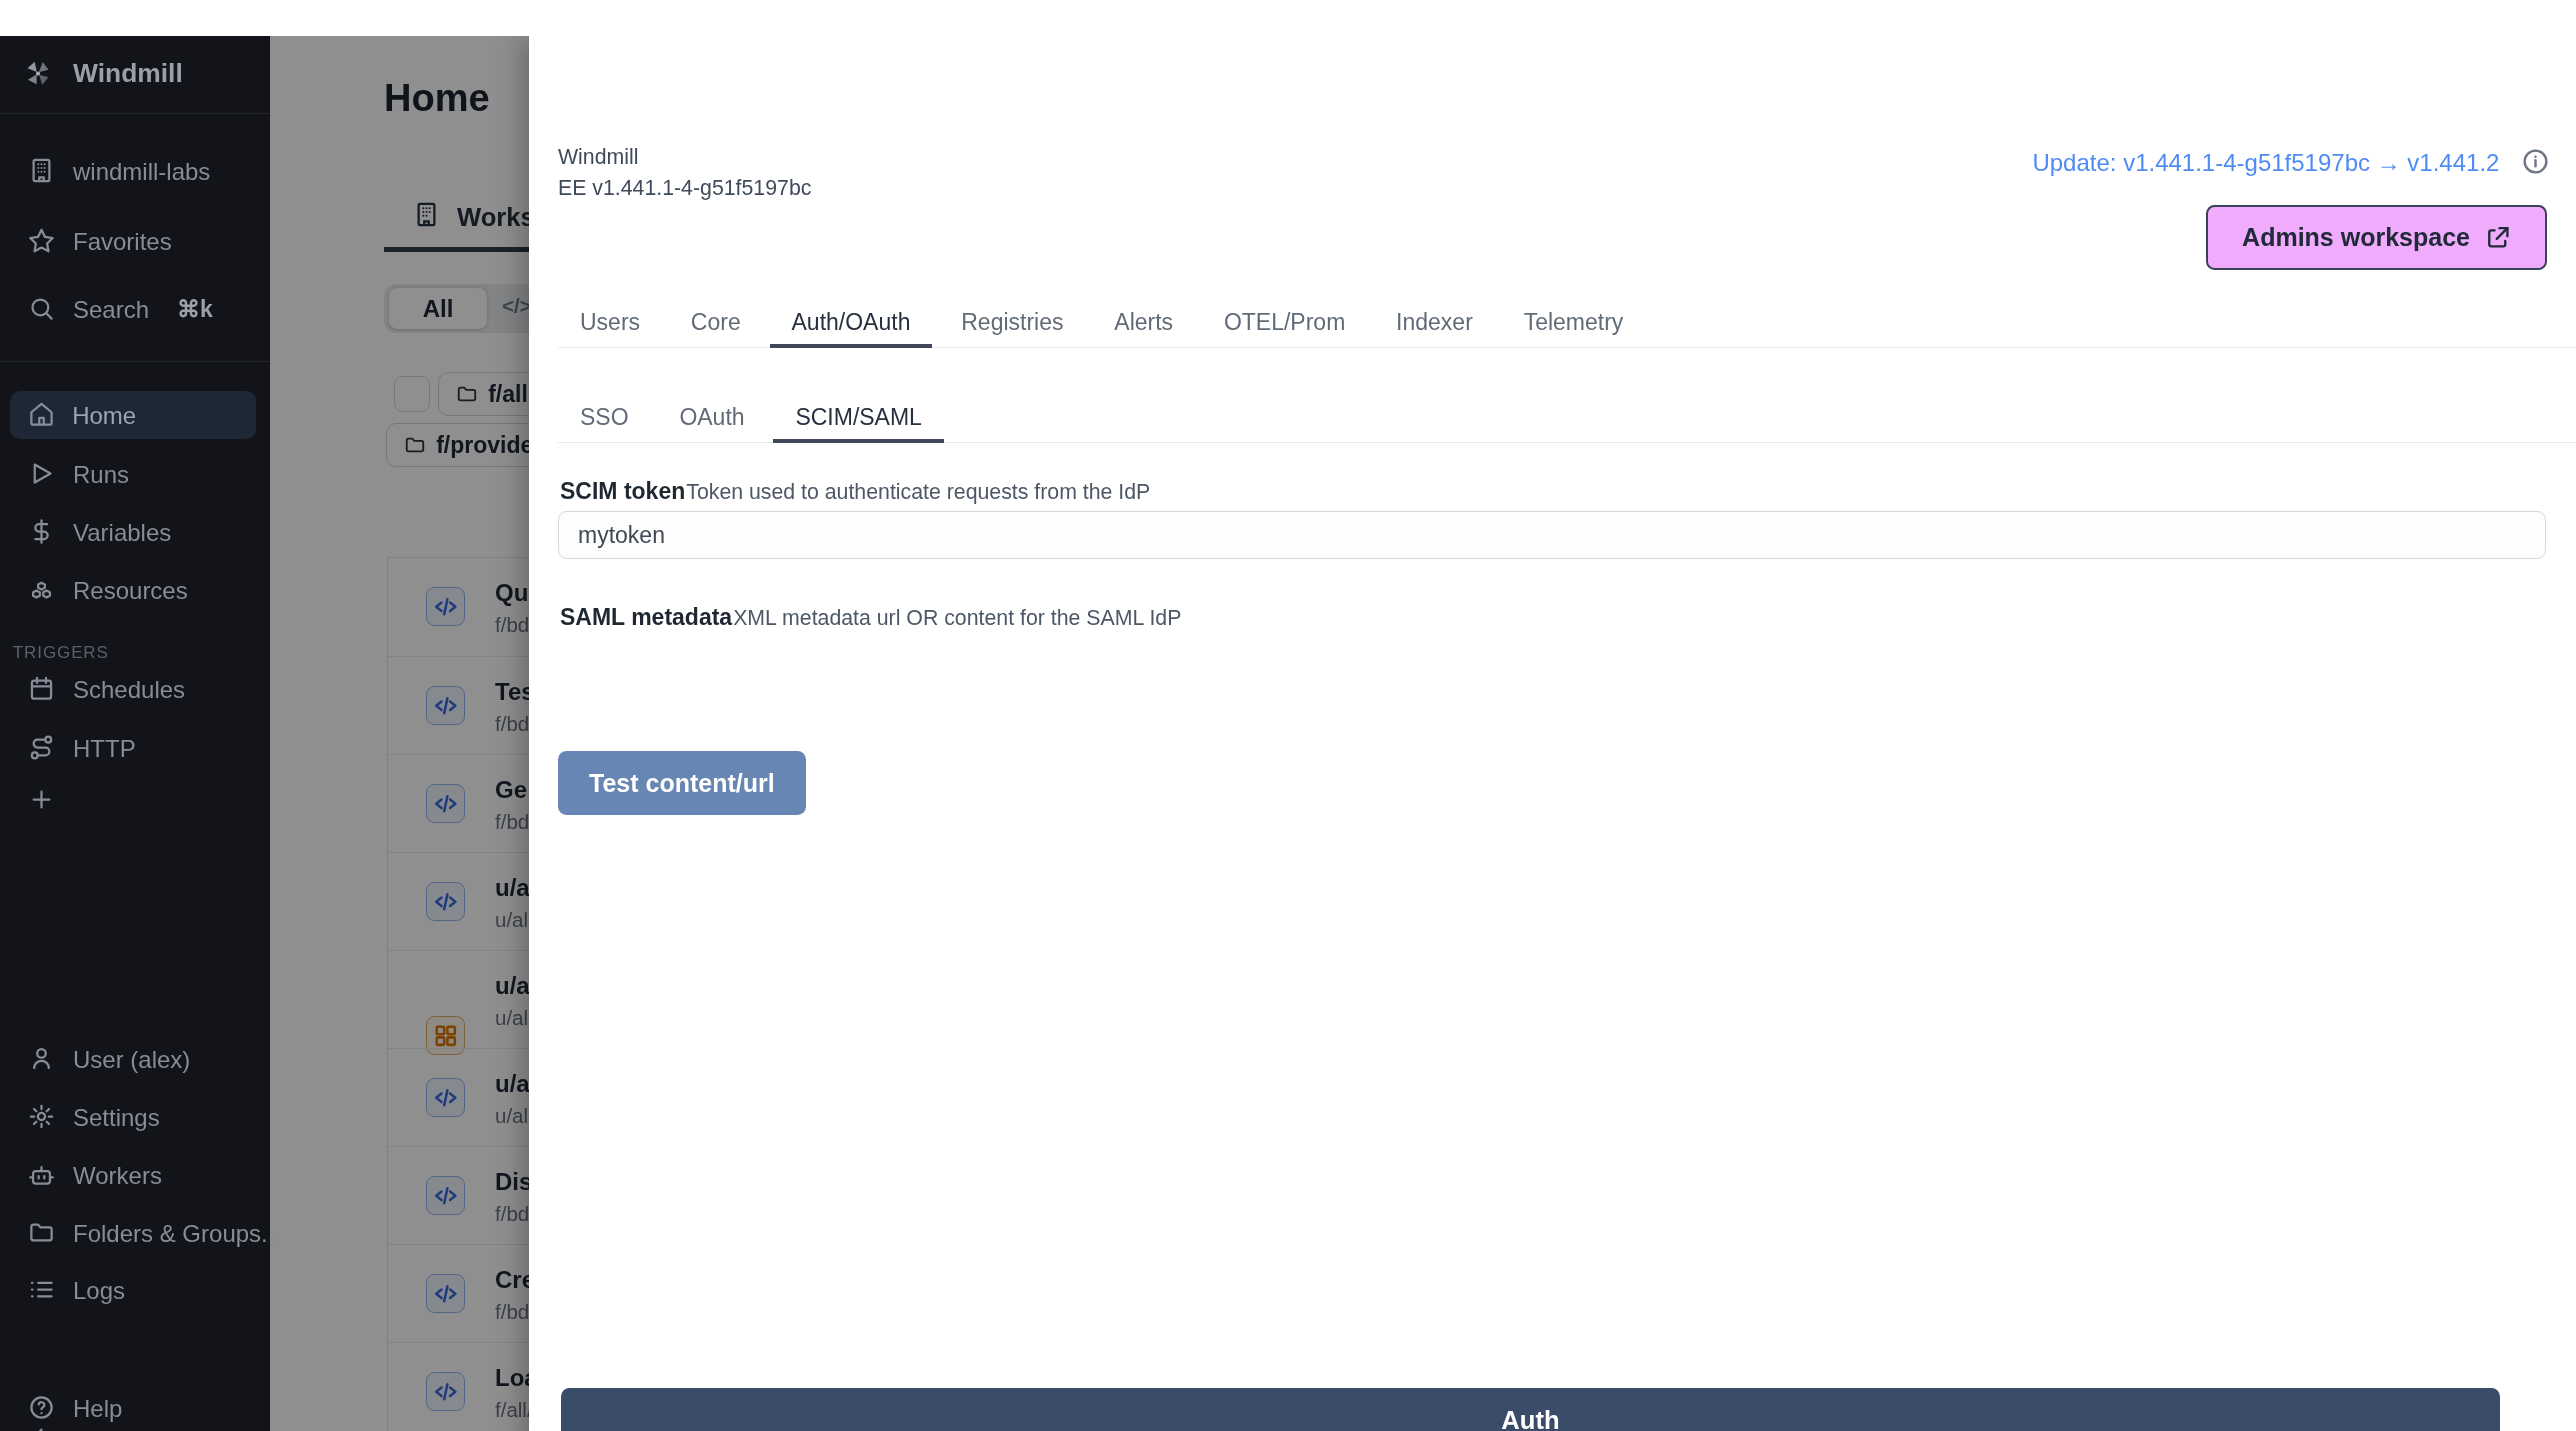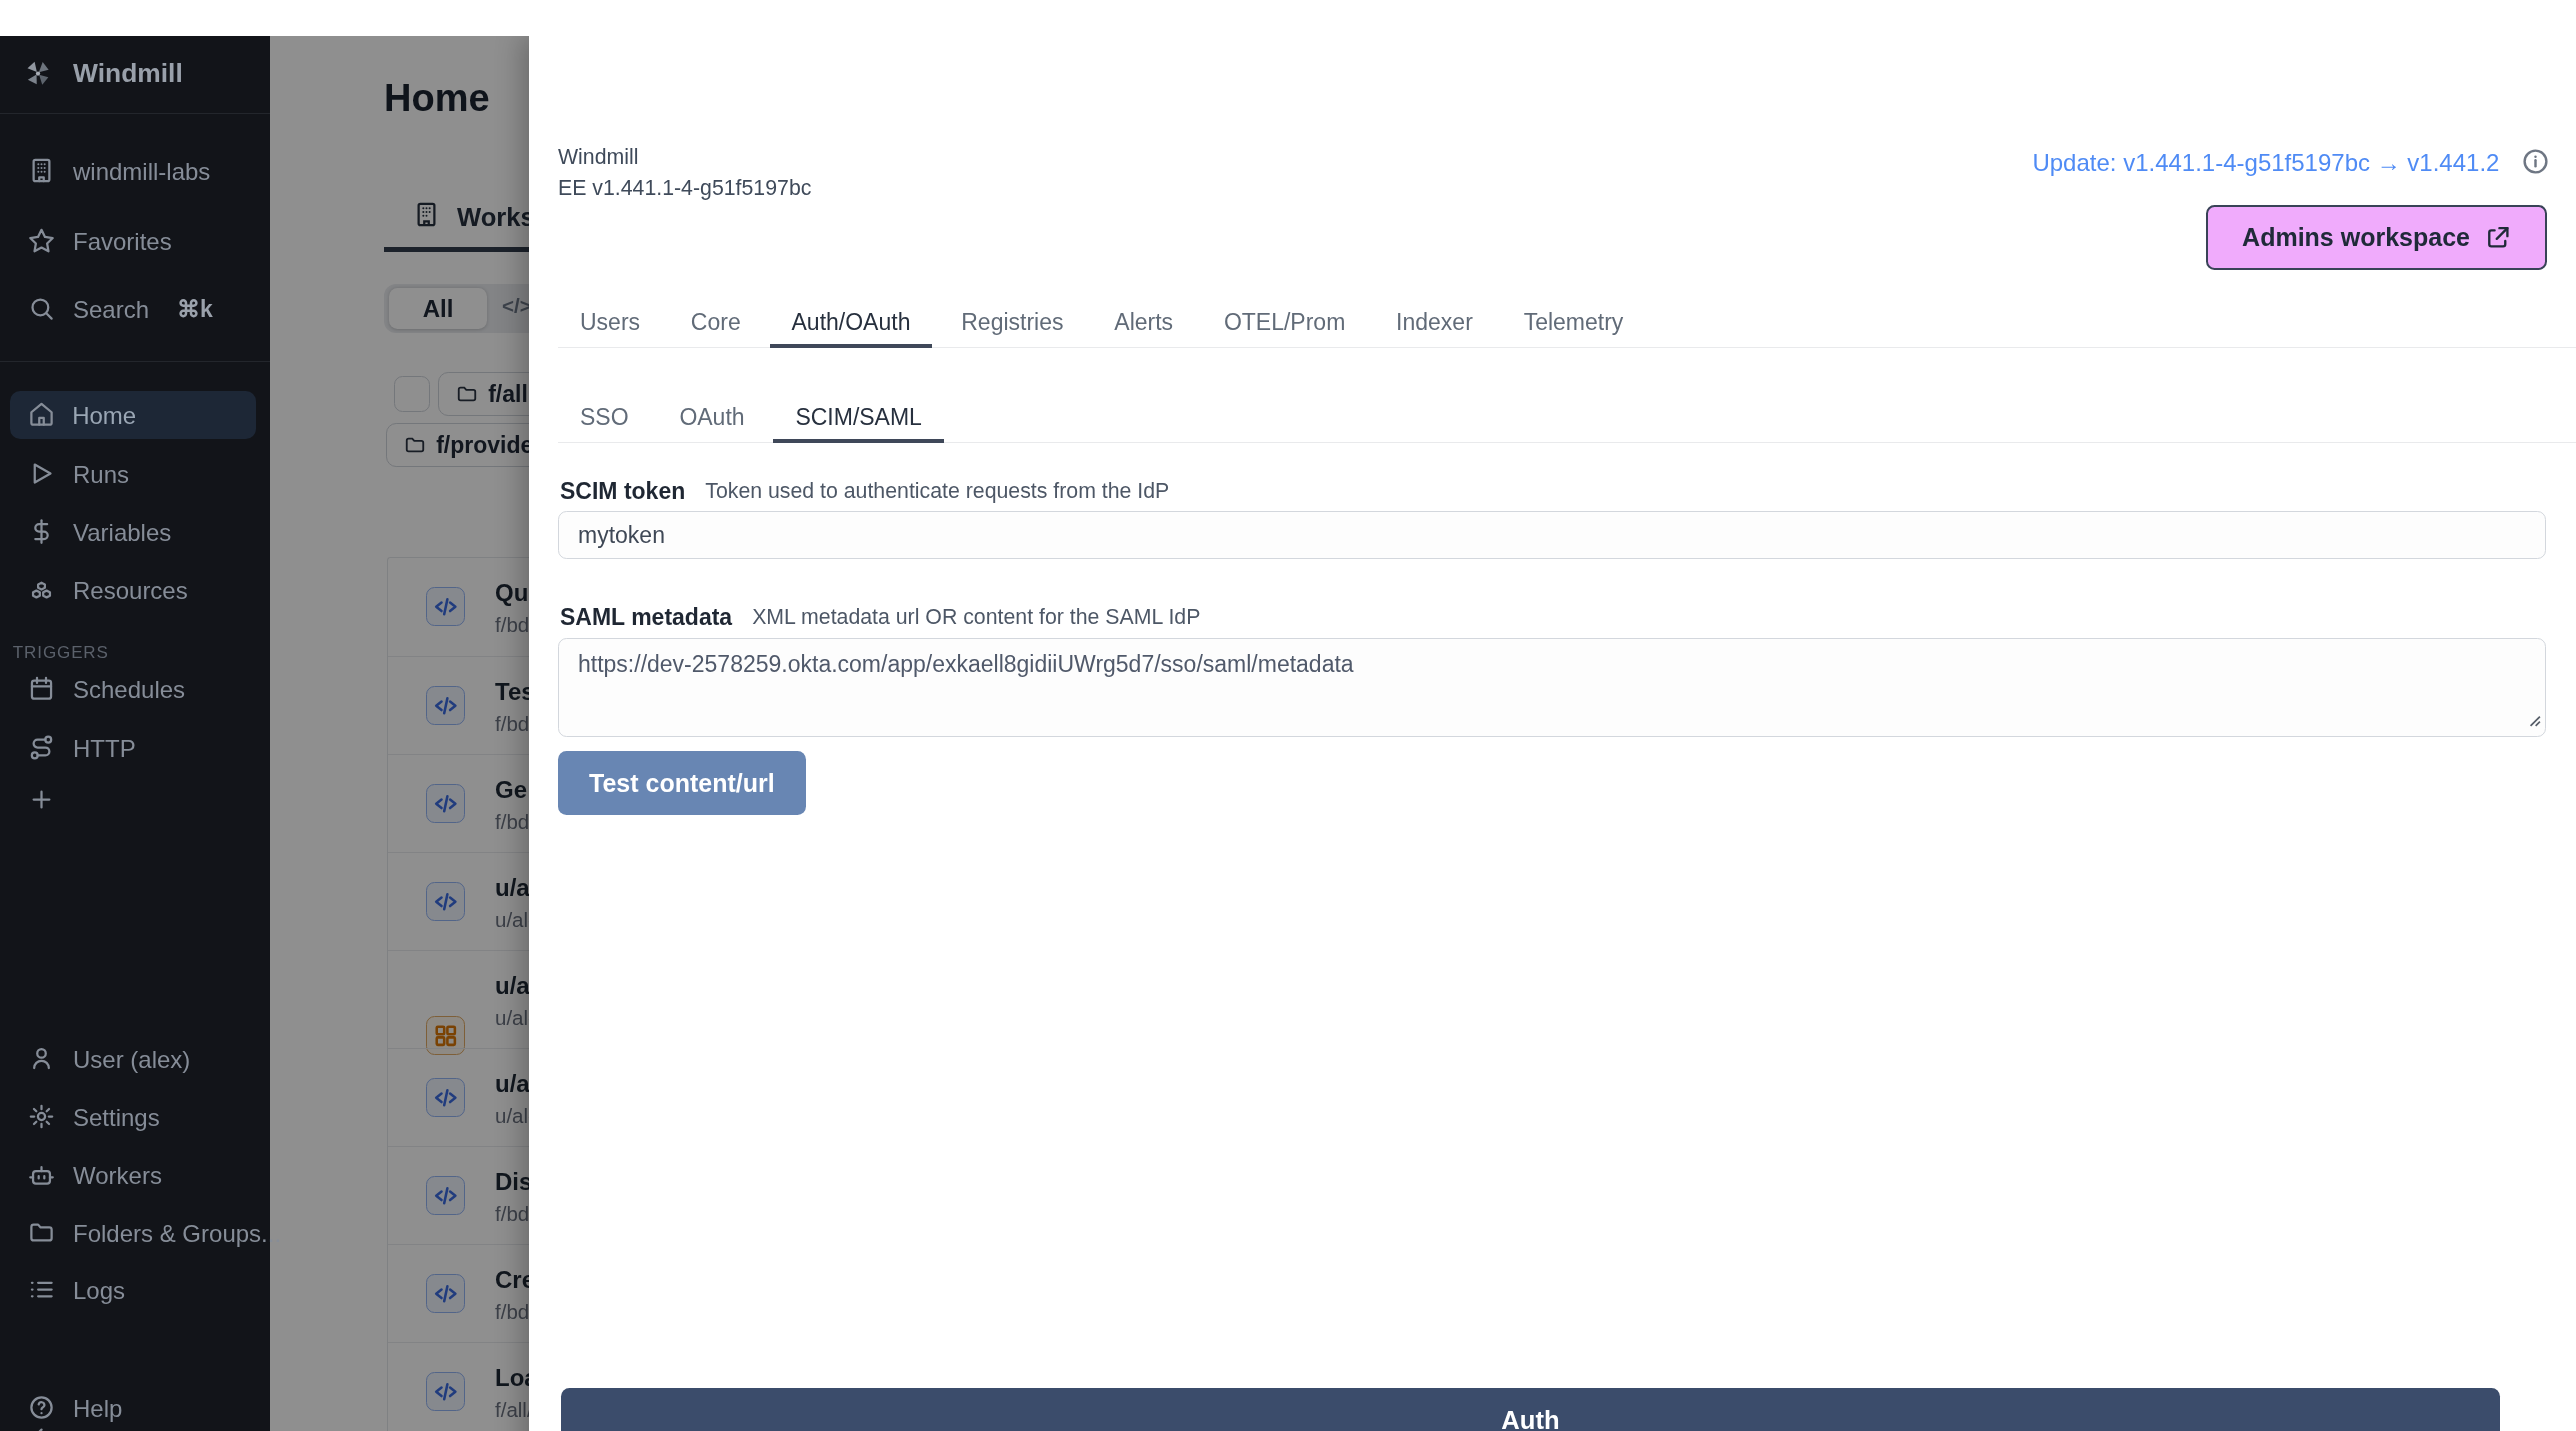--- a/index.html
+++ b/index.html
@@ -74,21 +74,21 @@
     gap:15.4px; font-size:25px; font-weight:700; color:#202a39; cursor:pointer; }
   .adminsbtn svg { stroke:#202a39; fill:none; stroke-width:2.2; stroke-linecap:round; stroke-linejoin:round; }
 
   .tabsrow { position:absolute; left:29px; right:0; height:49px; border-bottom:1.7px solid #e9eaec;
     display:flex; gap:6.8px; }
   .tabsrow.main { top:263px; } .tabsrow.sub { top:358px; }
   .tab { height:49px; padding:0 22px; line-height:46px; font-size:23px; color:#616b78;
     border-bottom:4.3px solid transparent; cursor:pointer; white-space:nowrap; }
   .tab.active { color:#27303e; border-bottom-color:#3f4859; }
 
-  .fieldlab { position:absolute; left:31px; display:flex; align-items:center; gap:20px; white-space:nowrap; }
+  .fieldlab { position:absolute; left:31px; display:flex; align-items:flex-end; gap:1px; white-space:nowrap; }
   .fieldlab .fl { font-size:23px; font-weight:700; color:#1f2733; }
   .fieldlab .fh { font-size:21.3px; color:#4d5766; }
   .txtinput { position:absolute; left:29px; right:30px; height:48px; border:1.7px solid #d3d7dd; border-radius:8.5px;
     background:#fdfdfd; padding:8px 19px; font-size:23px; color:#3f4856; font-family:"Liberation Sans",sans-serif; }
   .tawrap { position:absolute; left:29px; right:30px; top:602px; height:99px; }
   .txtarea { width:100%; height:99px; border:1.7px solid #d3d7dd; border-radius:8.5px; background:#fdfdfd;
     padding:12px 19px; font-size:23px; color:#50596a; resize:none; font-family:"Liberation Sans",sans-serif; }
   .resize-h { position:absolute; right:4.3px; bottom:6px; }
   .resize-h svg { stroke:#565d68; stroke-width:2; }
   .testbtn { position:absolute; left:29px; top:715px; height:64px; padding:0 31px; background:#6886b3;
@@ -526,29 +526,20 @@
     <div class="fieldlab" style="top:442px">
       <span class="fl">SCIM token</span>
       <span class="fh">Token used to authenticate requests from the IdP</span>
     </div>
     <input class="txtinput" style="top: 475px;" type="text" value="mytoken">
 
     <div class="fieldlab" style="top:568px">
       <span class="fl">SAML metadata</span>
       <span class="fh">XML metadata url OR content for the SAML IdP</span>
     </div>
-    <div class="tawrap">
-      <textarea class="txtarea" style="">https://dev-2578259.okta.com/app/exkaell8gidiiUWrg5d7/sso/saml/metadata</textarea>
-      <span class="resize-h">
-        <svg width="13.6" height="13.6" viewBox="0 0 16 16" fill="none">
-            <path d="M3 14 14 3"></path>
-            <path d="M9 14l5-5"></path>
-          </svg>
-      </span>
-    </div>
 
     <button class="testbtn">Test content/url</button>
 
     <button class="savebtn">Auth</button>
   </section>
 
   <span class="cursor">
     <svg width="34" height="34" viewBox="0 0 32 32">
         <polygon points="0,0 0,26 7,20 11,30 16,28 12,18 21,18" fill="#0b0b0b" stroke="#ffffff" stroke-width="1.5"></polygon>
       </svg>

